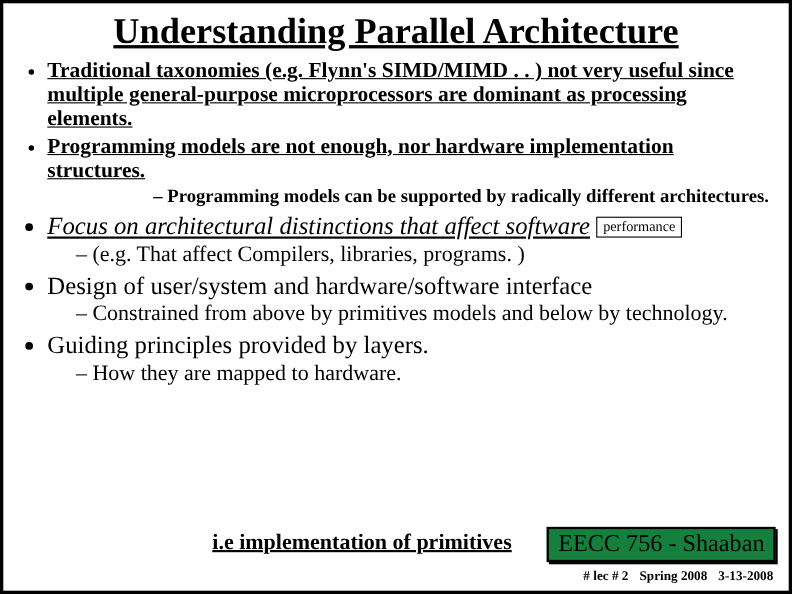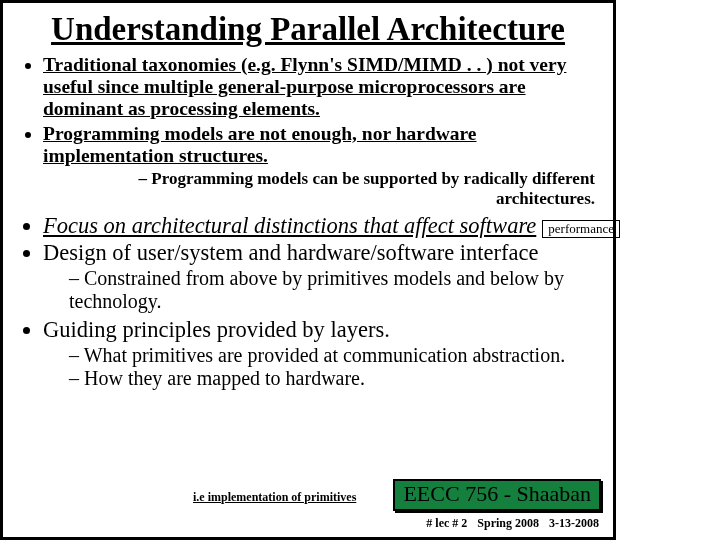--- a/index.html
+++ b/index.html
@@ -7,21 +7,21 @@
     padding: 0;
     width: 720px;
     height: 540px;
     background: #fff;
     font-family: "Times New Roman", Times, serif;
     color: #000;
   }
   .slide {
     position: relative;
     box-sizing: border-box;
-    width: 616px;
+    width: 720px;
     height: 540px;
     border: 3px solid #000;
     padding: 6px 18px 0 18px;
   }
   .title {
     text-align: center;
     font-size: 33px;
     font-weight: bold;
     text-decoration: underline;
     margin: 2px 0 6px 0;
@@ -41,21 +41,21 @@
     margin: 2px 0 4px 0;
     padding-left: 26px;
     font-size: 17px;
     font-weight: bold;
     list-style: none;
     text-align: right;
   }
   .sub1 > li::before { content: "–  "; }
   .row-focus {
     display: flex;
-    align-items: flex-end;
+    align-items: center;
     gap: 6px;
   }
   .focus-text {
     font-style: italic;
     text-decoration: underline;
     font-size: 22.5px;
     flex: 0 0 auto;
   }
   .perf-box {
     border: 1px solid #000;
@@ -75,21 +75,21 @@
     font-size: 20px;
     list-style: none;
   }
   .sub2 > li { line-height: 1.14; }
   .sub2 > li::before { content: "–  "; }
 
   .impl-note {
     position: absolute;
     left: 190px;
     bottom: 32px;
-    font-size: 12px;
+    font-size: 20px;
     text-decoration: underline;
     font-weight: bold;
   }
   .course-box {
     position: absolute;
     right: 12px;
     bottom: 26px;
     border: 2px solid #000;
     box-shadow: 2px 2px 0 #000;
     font-size: 22px;
@@ -119,31 +119,33 @@
   <ul class="sub1">
     <li>Programming models can be supported by radically different architectures.</li>
   </ul>
 
   <ul class="big">
     <li>
       <div class="row-focus">
         <span class="focus-text">Focus on architectural distinctions that affect software</span>
         <span class="perf-box">performance</span>
       </div>
+      <ul class="sub2">
+        <li>(e.g.  That affect Compilers, libraries, programs. )</li>
+      </ul>
     </li>
     <li>
       <span>Design of user/system and hardware/software interface</span>
       <ul class="sub2">
         <li>Constrained from above by primitives models and below by technology.</li>
       </ul>
     </li>
     <li>
       <span>Guiding principles provided by layers.</span>
       <ul class="sub2">
-        <li>What primitives are provided at communication abstraction.</li>
         <li>How they are mapped to hardware.</li>
       </ul>
     </li>
   </ul>
 
   <div class="impl-note">i.e implementation of primitives</div>
 
   <div class="course-box">EECC 756 - Shaaban</div>
 
   <div class="footer">

